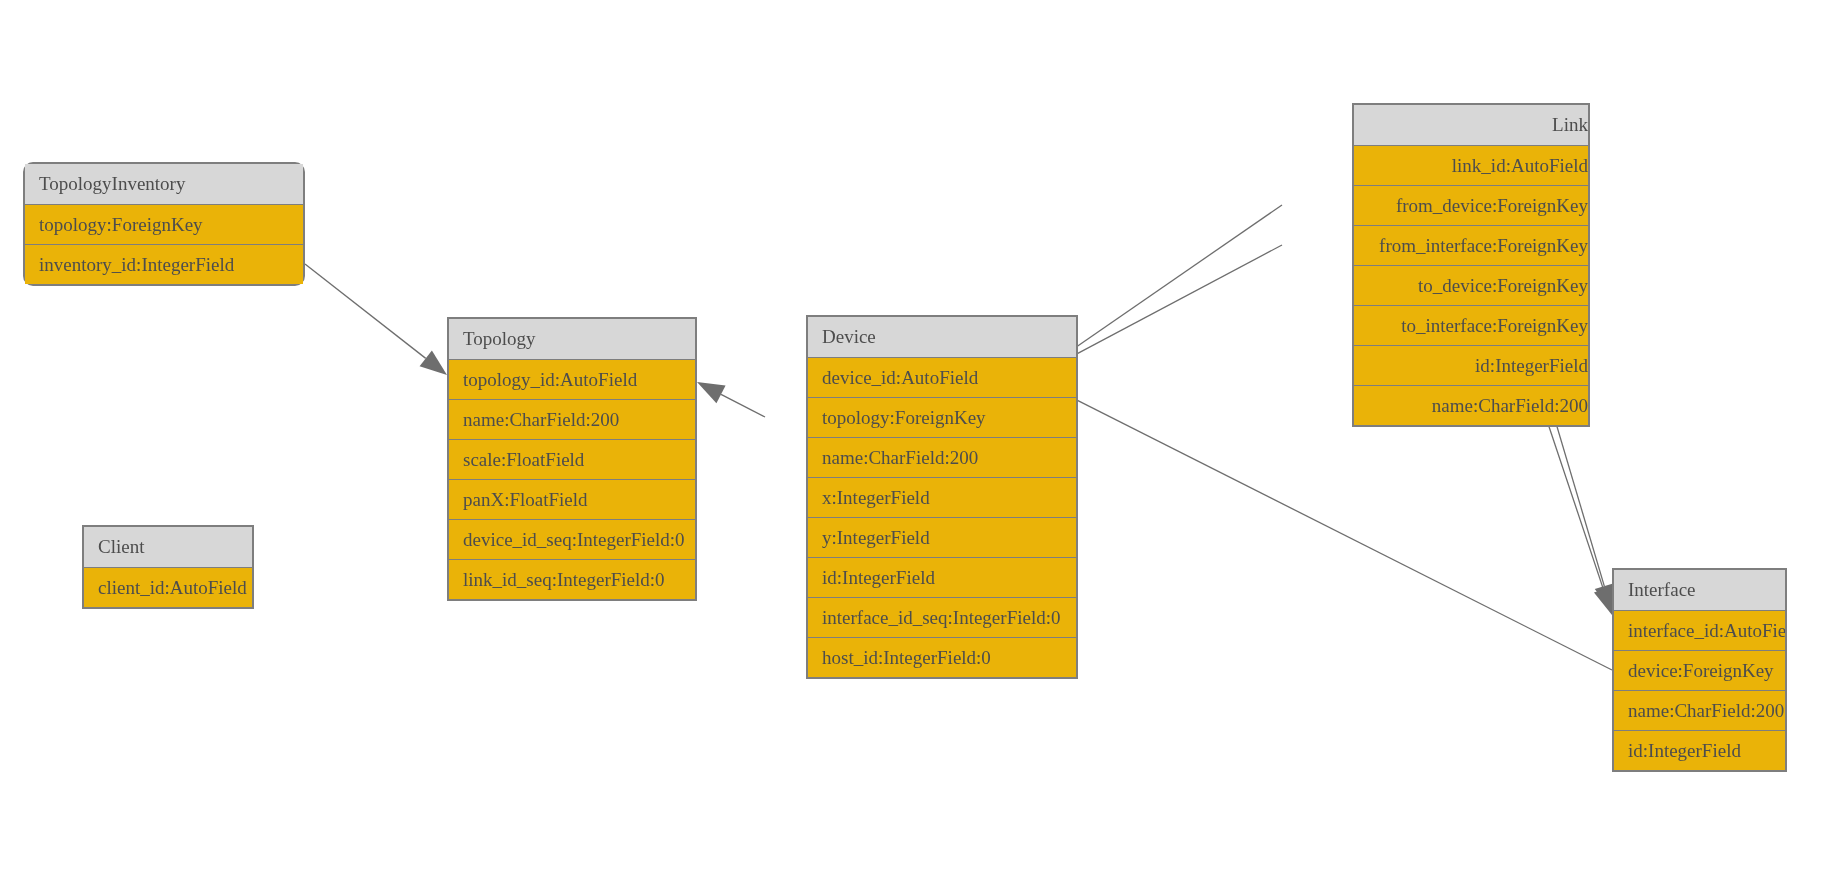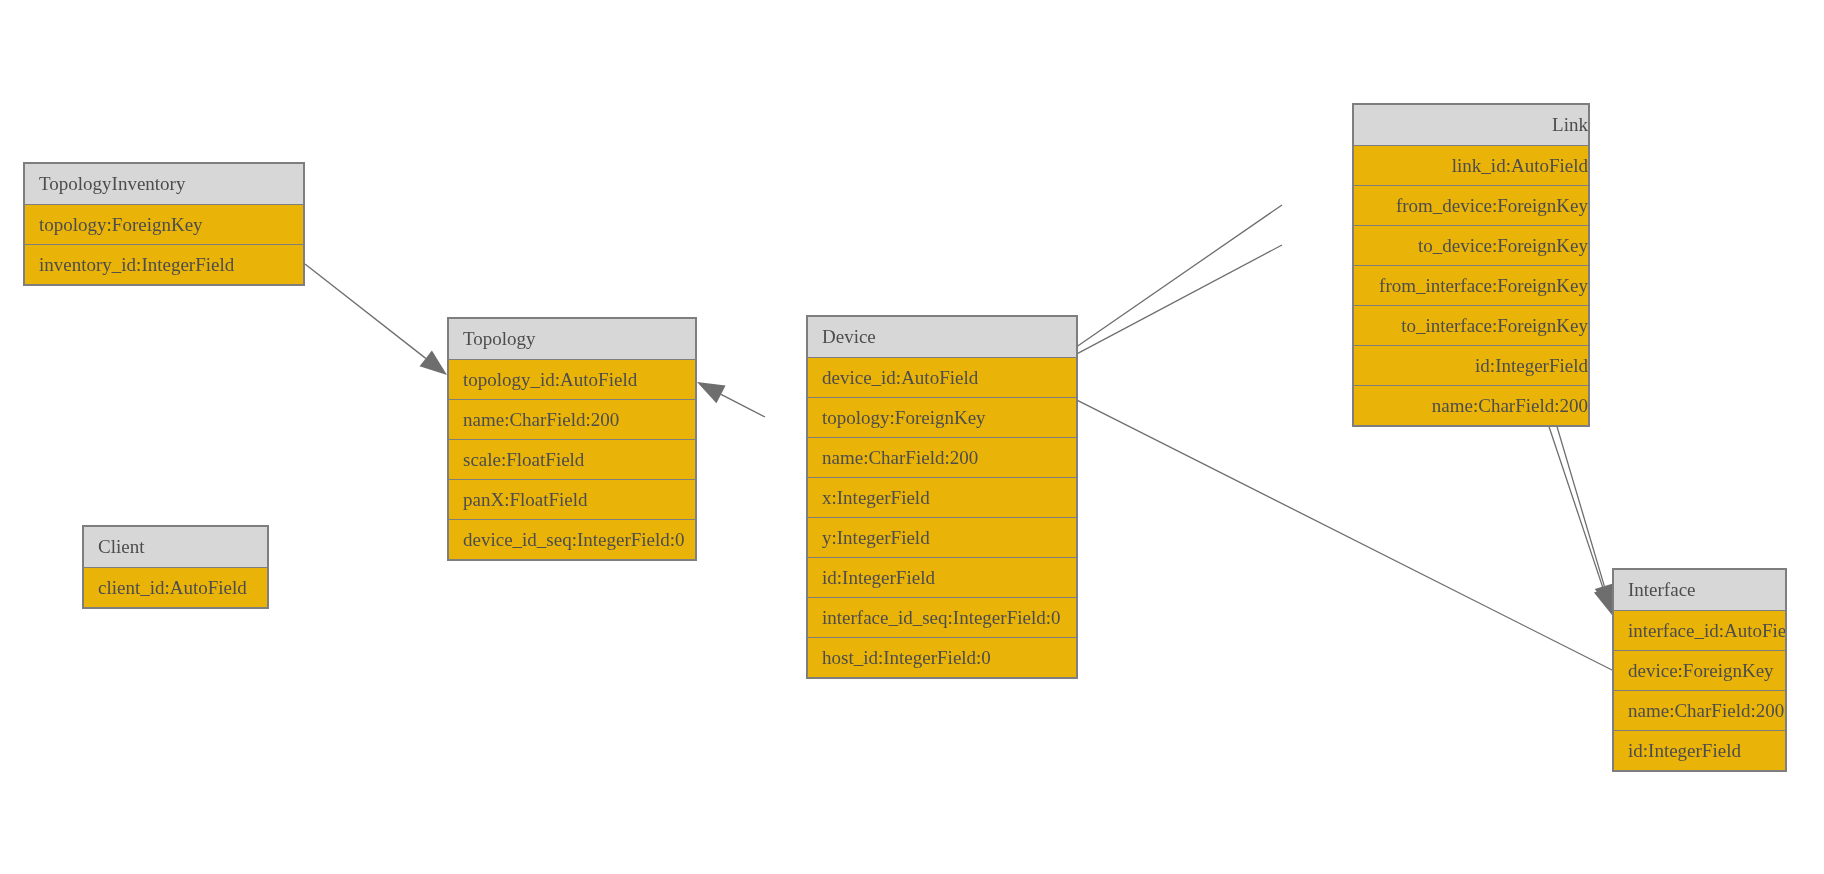--- a/index.html
+++ b/index.html
@@ -45,23 +45,23 @@
     box-sizing: border-box;
     height: 40px;
     line-height: 39px;
     border-top: 1px solid #7e7e7e;
     padding-left: 14px;
     background: #eab308;
     white-space: nowrap;
     overflow: hidden;
   }
   
-  #entity-TopologyInventory { left: 23px;   top: 162px; width: 282px; }
+  #entity-TopologyInventory { left: 23px;   top: 162px; width: 282px; border-radius: 10px; }
   #entity-Topology          { left: 447px;  top: 317px; width: 250px; }
-  #entity-Client            { left: 82px;   top: 525px; width: 187px; }
+  #entity-Client            { left: 82px;   top: 525px; width: 172px; }
   #entity-Device            { left: 765px;  top: 315px; width: 272px; margin-left: 41px; }
   #entity-Link              { left: 1352px; top: 103px; width: 238px; text-align: right; }
   #entity-Interface         { left: 1612px; top: 568px; width: 175px; }
 </style>
 </head>
 <body>
 
 <div id="diagram">
   <svg id="connectors" width="1824" height="874" viewBox="0 0 1824 874">
       <line x1="305" y1="264" x2="425.7278849605522" y2="358.37179739874153" stroke="#6e6e6e" stroke-width="1.3"></line>
@@ -85,42 +85,43 @@
       <div class="entity-row">topology:ForeignKey</div>
       <div class="entity-row">inventory_id:IntegerField</div>
     </div>
     <div class="entity" id="entity-Topology">
       <div class="entity-header">Topology</div>
       <div class="entity-row">topology_id:AutoField</div>
       <div class="entity-row">name:CharField:200</div>
       <div class="entity-row">scale:FloatField</div>
       <div class="entity-row">panX:FloatField</div>
       <div class="entity-row">device_id_seq:IntegerField:0</div>
+      <div class="entity-row">link_id_seq:IntegerField:0</div>
     </div>
     <div class="entity" id="entity-Client">
       <div class="entity-header">Client</div>
       <div class="entity-row">client_id:AutoField</div>
     </div>
     <div class="entity" id="entity-Device">
       <div class="entity-header">Device</div>
       <div class="entity-row">device_id:AutoField</div>
       <div class="entity-row">topology:ForeignKey</div>
       <div class="entity-row">name:CharField:200</div>
       <div class="entity-row">x:IntegerField</div>
       <div class="entity-row">y:IntegerField</div>
       <div class="entity-row">id:IntegerField</div>
       <div class="entity-row">interface_id_seq:IntegerField:0</div>
       <div class="entity-row">host_id:IntegerField:0</div>
     </div>
     <div class="entity" id="entity-Link">
       <div class="entity-header">Link</div>
       <div class="entity-row">link_id:AutoField</div>
       <div class="entity-row">from_device:ForeignKey</div>
+      <div class="entity-row">from_interface:ForeignKey</div>
       <div class="entity-row">to_device:ForeignKey</div>
-      <div class="entity-row">from_interface:ForeignKey</div>
       <div class="entity-row">to_interface:ForeignKey</div>
       <div class="entity-row">id:IntegerField</div>
       <div class="entity-row">name:CharField:200</div>
     </div>
     <div class="entity" id="entity-Interface">
       <div class="entity-header">Interface</div>
       <div class="entity-row">interface_id:AutoField</div>
       <div class="entity-row">device:ForeignKey</div>
       <div class="entity-row">name:CharField:200</div>
       <div class="entity-row">id:IntegerField</div>

